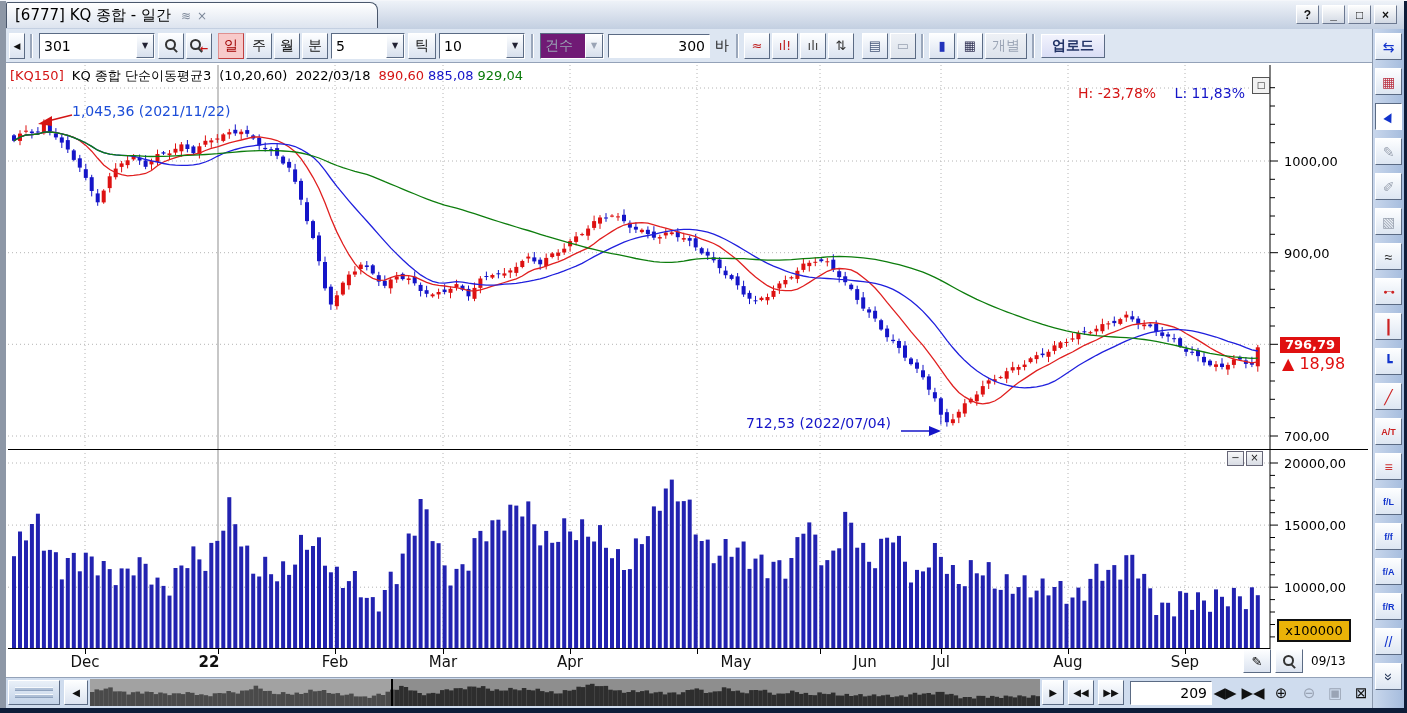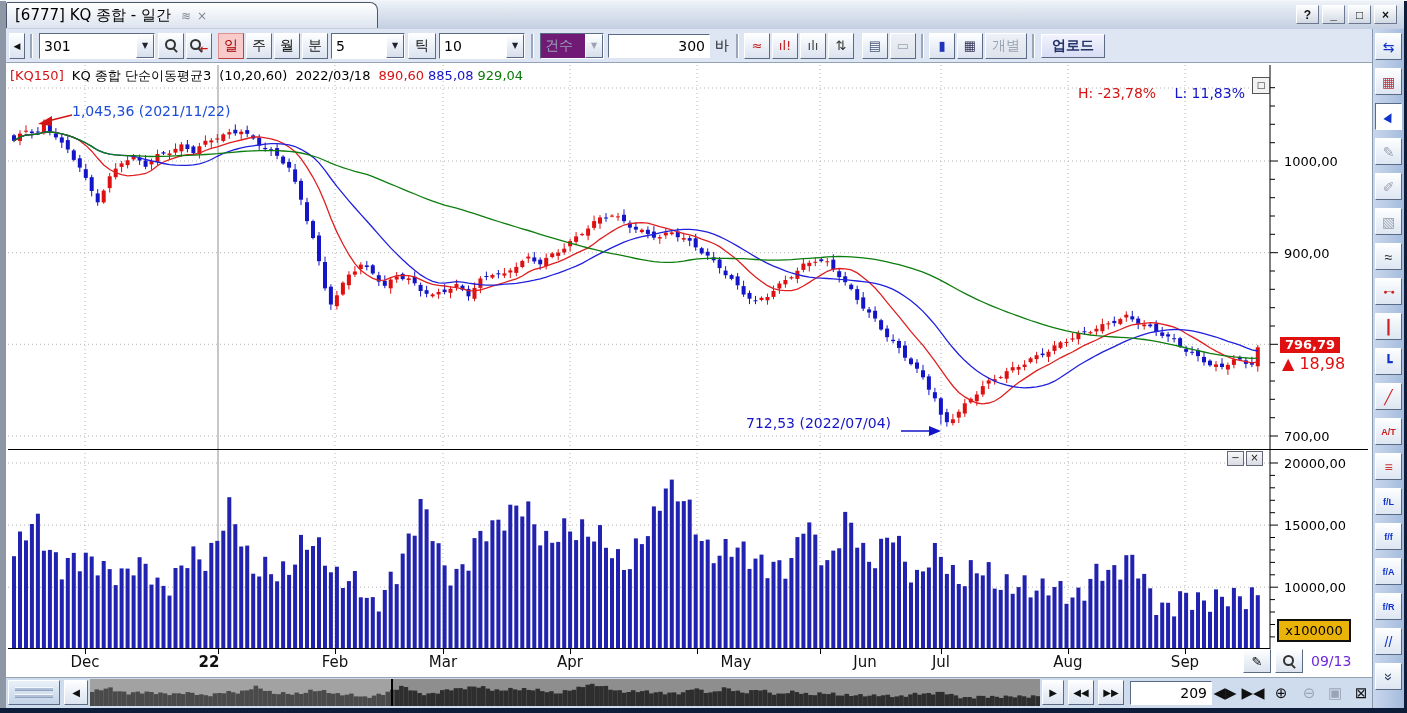--- a/index.html
+++ b/index.html
@@ -70,21 +70,21 @@
     font-size:10px;line-height:11px;text-align:center;color:#222;}
   #unitBox{position:absolute;left:1271px;top:556px;width:70px;height:19px;border:2px solid #111;
     background:#eab308;font-size:13px;text-align:center;line-height:19px;color:#000;}
   #monthStrip{position:absolute;left:0;top:586px;width:1366px;height:28px;background:#fff;}
   .mlabel{position:absolute;top:4px;width:44px;text-align:center;font-size:15px;color:#111;}
   .mlabel.bold{font-weight:bold;}
   .mtick{position:absolute;top:0;width:1px;height:5px;background:#000;}
   #axisTools{position:absolute;left:1237px;top:586px;display:flex;align-items:center;gap:4px;}
   .atbtn{width:26px;height:22px;background:linear-gradient(#fdfeff,#dbe3f0);border:1px solid;
     border-color:#fff #5b6b84 #5b6b84 #fff;display:flex;align-items:center;justify-content:center;font-size:13px;}
-  #axisDate{font-size:14px;color:#6d28d9;margin-left:4px;}
+  #axisDate{font-size:12px;color:#000000;margin-left:4px;}
   
   #scrollRow{position:absolute;left:6px;top:676px;width:1366px;height:30px;background:#cfdcee;
     border-top:1px solid #94a2b8;}
   #gripBtn{position:absolute;left:2px;top:2px;width:52px;height:25px;background:linear-gradient(#e9f0f8,#c2d2e8);
     border:1px solid;border-color:#fff #5b6b84 #5b6b84 #fff;display:flex;flex-direction:column;justify-content:center;gap:3px;padding:0 6px;box-sizing:border-box;}
   #gripBtn i{display:block;height:2px;background:#aebfd6;border-top:1px solid #f6f9fc;border-bottom:1px solid #8fa3bf;}
   .navbtn{position:absolute;top:2px;height:25px;background:linear-gradient(#fdfeff,#dbe3f0);
     border:1px solid;border-color:#fff #5b6b84 #5b6b84 #fff;display:flex;align-items:center;justify-content:center;
     font-size:10px;color:#111;padding:0;box-sizing:border-box;}
   .navbtn.flat{background:none;border:none;font-size:15px;}

